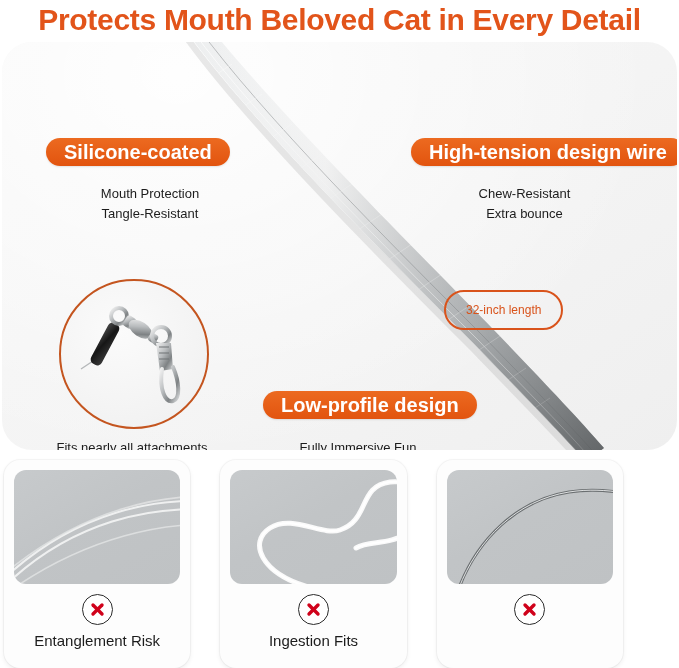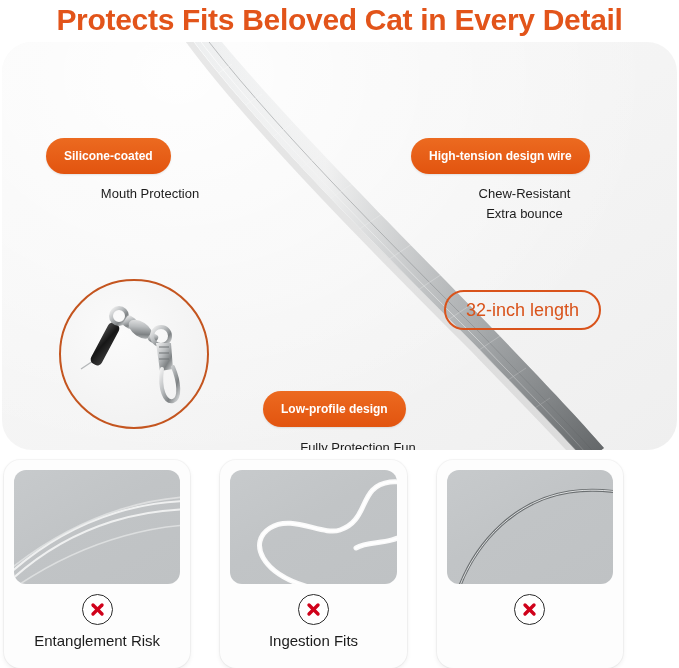--- a/index.html
+++ b/index.html
@@ -32,27 +32,27 @@
     pointer-events:none;
   }
 
   
   .cable{position:absolute;left:0;top:0;width:675px;height:408px;}
 
   
   .badge{
     position:absolute;display:flex;align-items:center;justify-content:center;
     background:linear-gradient(180deg,#ec6a20 0%,#e2540f 100%);
-    color:#ffffff;font-size:12px;font-weight:bold;
-    border-radius:20px;padding:0 18px;height:36px;white-space:nowrap;
+    color:#ffffff;font-size:20px;font-weight:bold;
+    border-radius:20px;padding:0 18px;height:28px;white-space:nowrap;
     box-shadow:0 1px 2px rgba(0,0,0,.10);
   }
   .badge-outline{
     position:absolute;display:flex;align-items:center;justify-content:center;
-    background:transparent;color:#d9531b;font-size:18px;font-weight:normal;
+    background:transparent;color:#d9531b;font-size:12px;font-weight:normal;
     border:2px solid #d9531b;border-radius:22px;padding:0 20px;height:36px;white-space:nowrap;
   }
   .sub{
     position:absolute;color:#1c1c1c;font-size:13px;line-height:20px;
     text-align:center;white-space:nowrap;
   }
 
   #badge-silicone{left:44px;top:96px;}
   #sub-silicone{left:30px;top:142px;width:236px;}
   #badge-steel{left:409px;top:96px;}
@@ -90,21 +90,21 @@
   .xmark svg{display:block;}
   .card-label{
     margin-top:7px;color:#1c1c1c;font-size:15px;text-align:center;white-space:nowrap;
   }
 </style>
 </head>
 <body>
 
 <div class="page">
 
-  <div class="title">Protects Fits Beloved Cat in Every Detail</div>
+  <div class="title">Protects Mouth Beloved Cat in Every Detail</div>
 
   <div class="hero">
     <div class="hero-sheen"></div>
 
     <svg class="cable" width="675" height="408" viewBox="0 0 675 408">
       <defs>
         <linearGradient id="wireG" x1="0" y1="0" x2="1" y2="0">
           <stop offset="0%" stop-color="#9fa2a4"></stop>
           <stop offset="22%" stop-color="#e9ebec"></stop>
           <stop offset="48%" stop-color="#fcfcfc"></stop>
@@ -152,33 +152,34 @@
           <line x1="524" y1="372" x2="548" y2="356"></line>
         </g>
 
         <rect x="0" y="0" width="675" height="408" fill="url(#wireDark)"></rect>
       </g>
     </svg>
 
     <div class="badge" id="badge-silicone">Silicone-coated</div>
     <div class="sub" id="sub-silicone">
       <div>Mouth Protection</div>
+      <div>Tangle-Resistant</div>
     </div>
 
     <div class="badge" id="badge-steel">High-tension design wire</div>
     <div class="sub" id="sub-steel">
       <div>Chew-Resistant</div>
       <div>Extra bounce</div>
     </div>
 
     <div class="badge-outline" id="badge-length">32-inch length</div>
 
     <div class="badge" id="badge-lowprofile">Low-profile design</div>
     <div class="sub" id="sub-lowprofile">
-      <div>Fully Protection Fun</div>
+      <div>Fully Immersive Fun</div>
     </div>
 
     <div class="detail-circle">
       <svg width="142" height="142" viewBox="0 0 142 142">
         <defs>
           <linearGradient id="metal" x1="0" y1="0" x2="1" y2="1">
             <stop offset="0%" stop-color="#f2f2f2"></stop>
             <stop offset="40%" stop-color="#b9bcbe"></stop>
             <stop offset="70%" stop-color="#7e8284"></stop>
             <stop offset="100%" stop-color="#d8dadb"></stop>
@@ -203,20 +204,21 @@
         </g>
 
         <circle cx="100" cy="55" r="9" fill="none" stroke="url(#metal)" stroke-width="4"></circle>
 
         <path d="M95,62 L110,62 L112,88 L99,90 Z" fill="url(#metal)"></path>
         <path d="M98,66 L108,66 M98,72 L108,72 M98,78 L108,78" stroke="#6e7274" stroke-width="1.2"></path>
 
         <path d="M101,88 C 98,108 104,122 112,120 C 120,118 118,100 112,86" fill="none" stroke="url(#metal)" stroke-width="4" stroke-linecap="round"></path>
       </svg>
     </div>
+    <div class="sub" id="sub-attach">Fits nearly all attachments</div>
   </div>
 
   <div class="cards">
 
     <div class="card">
       <div class="card-img">
         <svg width="215" height="114" viewBox="0 0 215 114">
           <g fill="none" stroke="#f2f3f3" stroke-width="2" stroke-linecap="round" opacity=".95">
             <path d="M-5,104 C 60,46 140,22 220,34"></path>
             <path d="M-5,112 C 55,56 135,30 220,42"></path>

